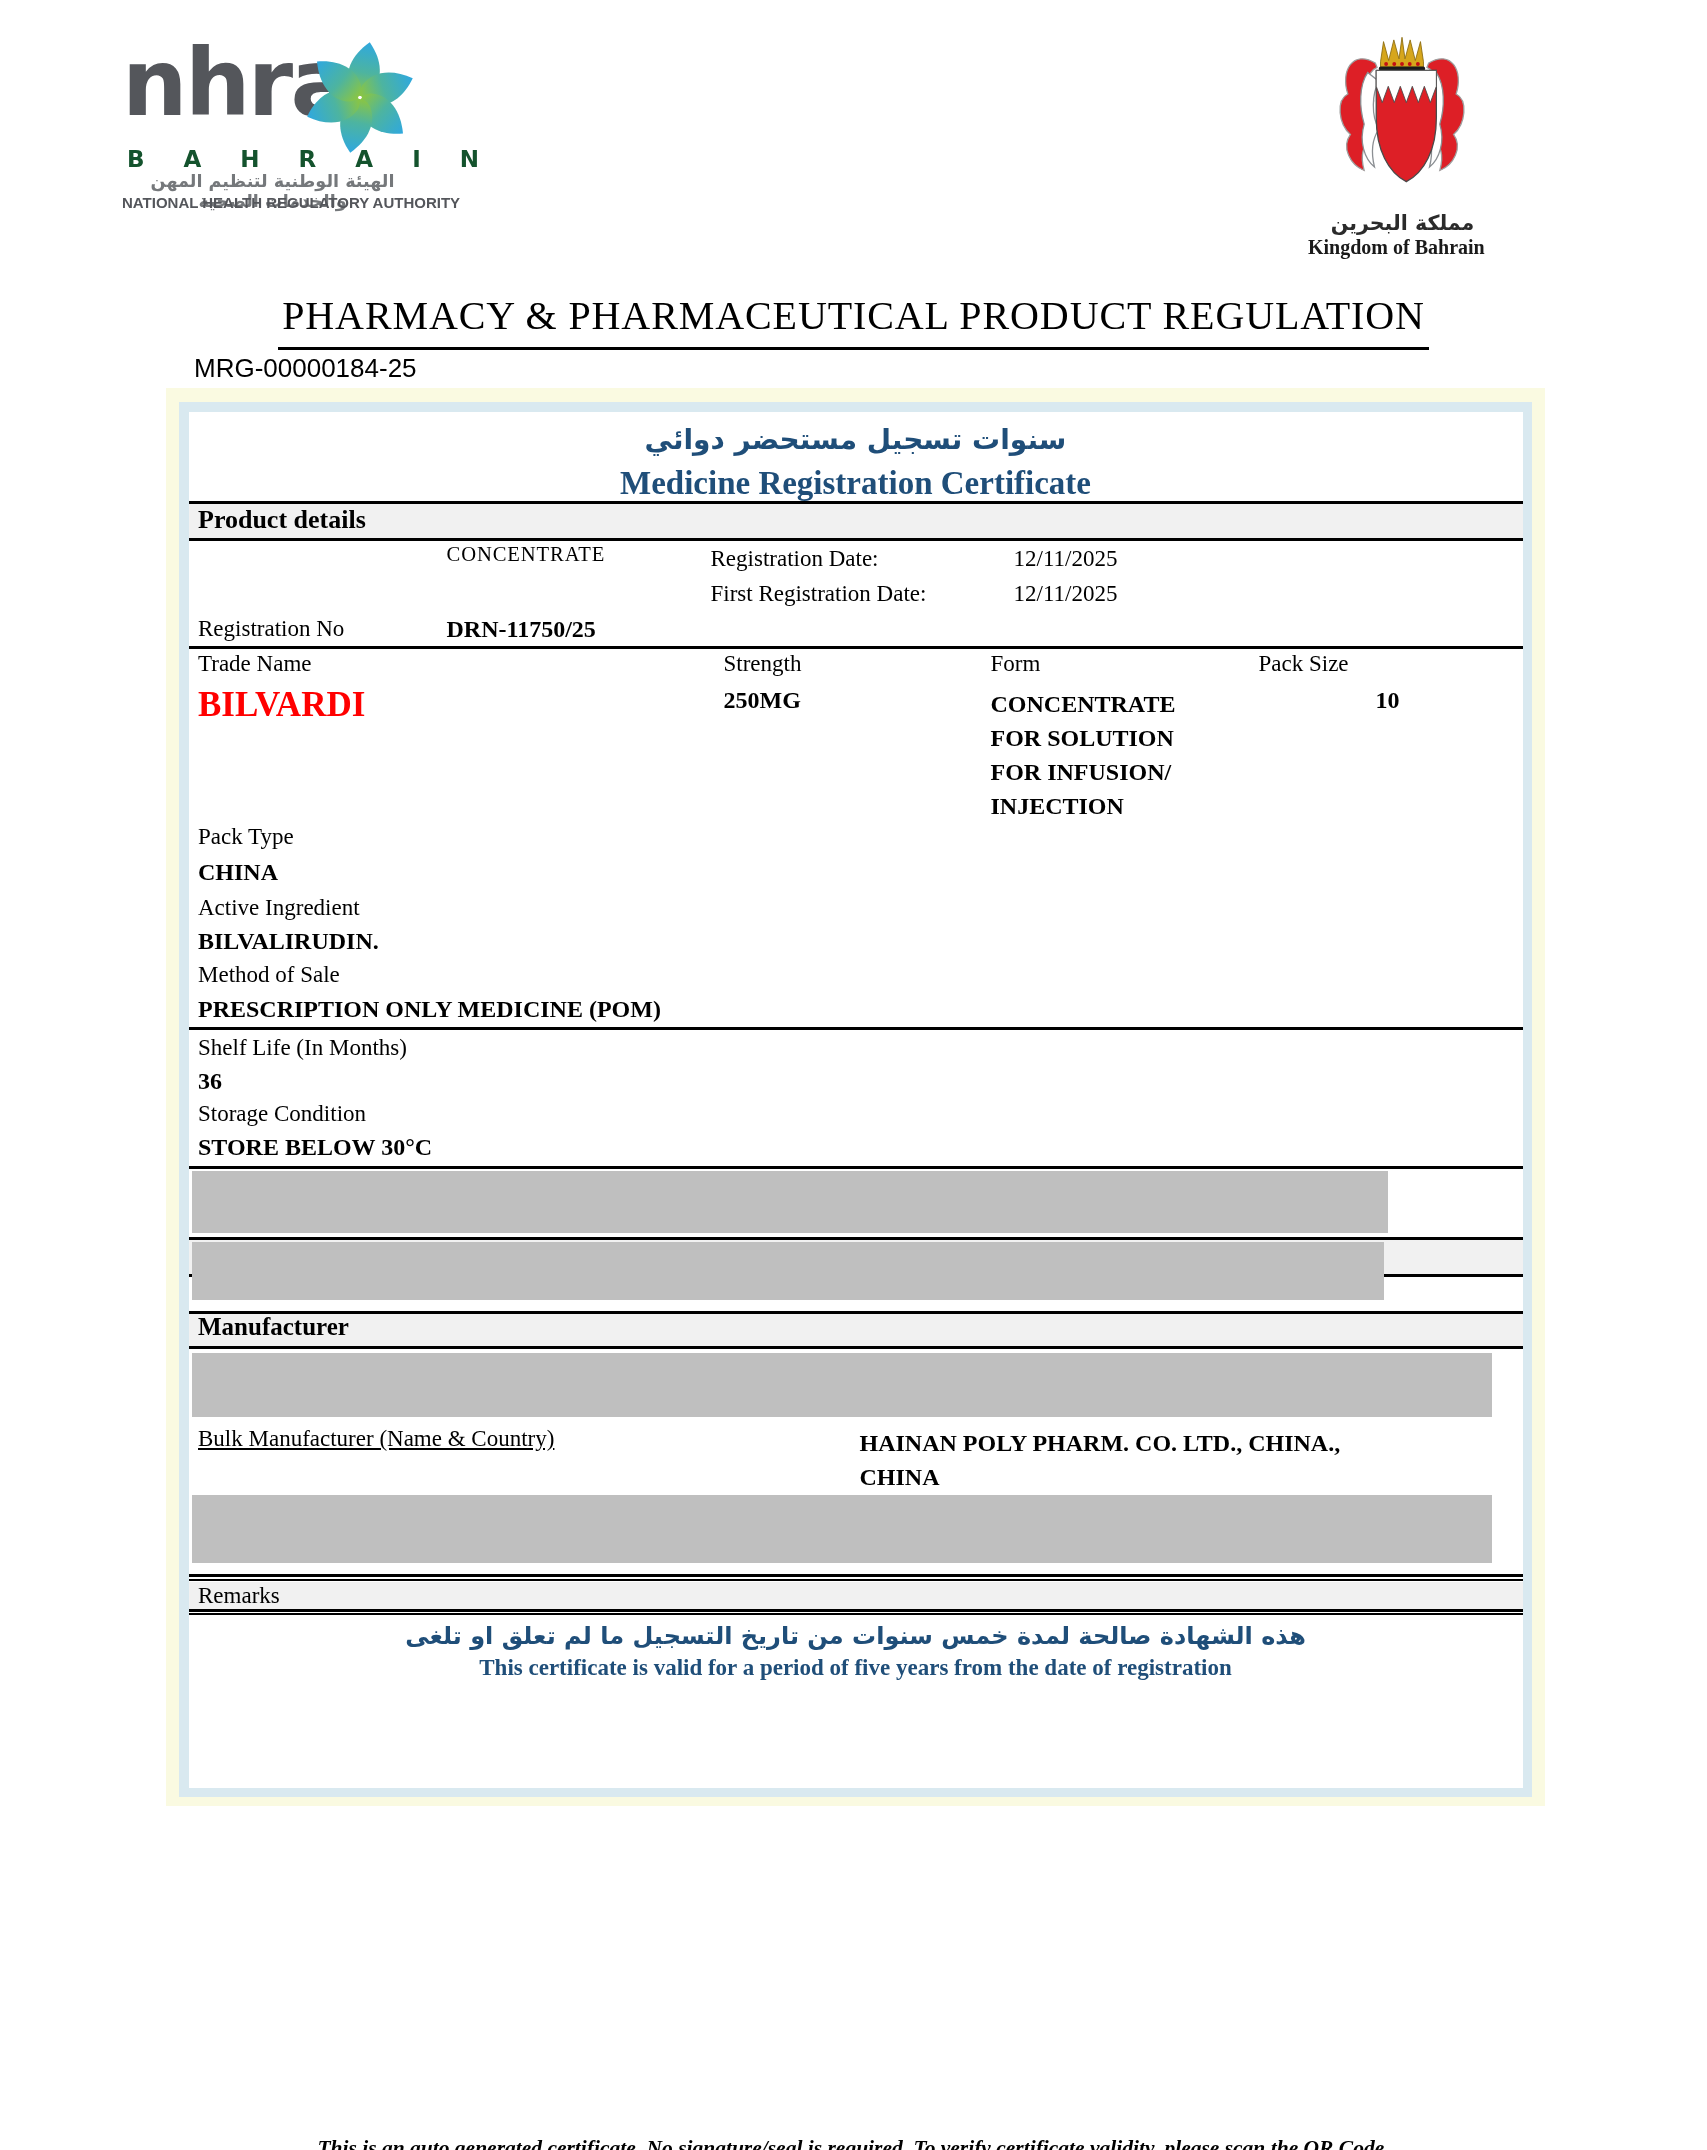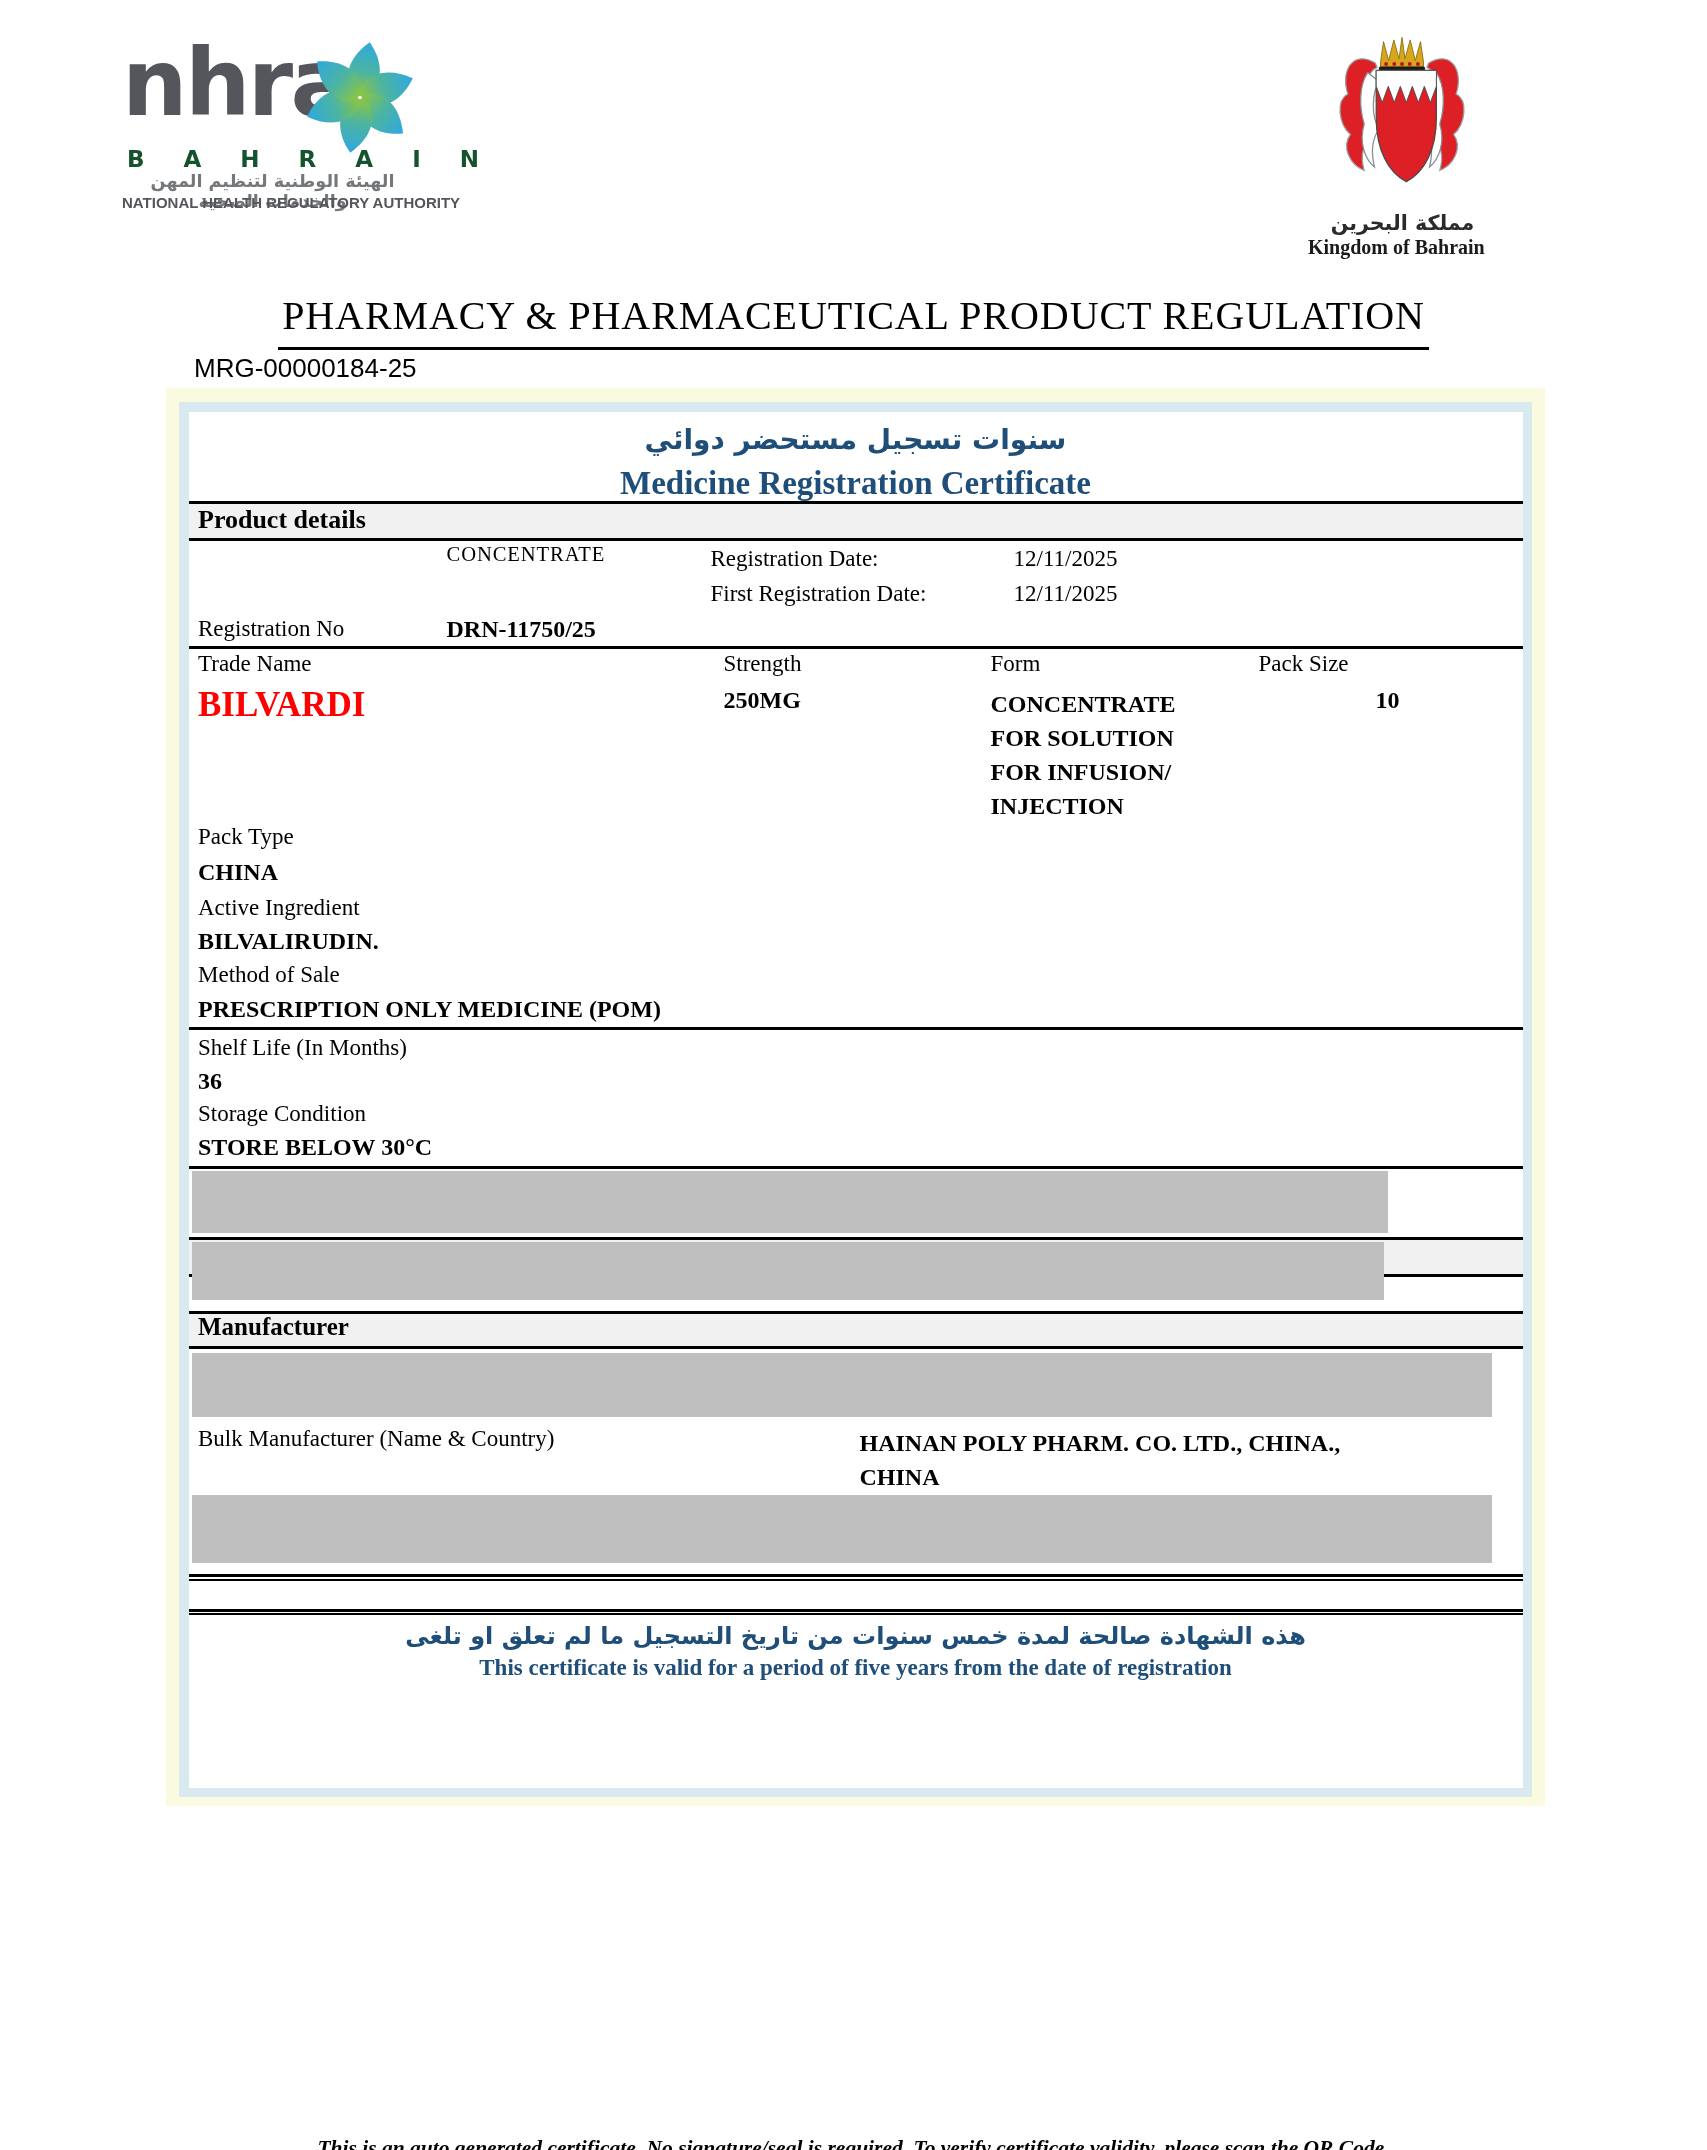--- a/index.html
+++ b/index.html
@@ -154,28 +154,29 @@
         <div class="ci grow" style="top:828px;height:34px;"></div>
         <div class="ci hline" style="top:862px;height:2.6px;z-index:1;"></div>
         <div class="ci bar" style="left:3.4px;top:830px;width:1192px;height:58px;z-index:2;"></div>
         <div class="ci hline" style="top:899px;height:2.6px;"></div>
 
         <div class="ci secbar" style="top:902px;height:32px;line-height:26px;border-top:none;border-bottom:none;font-size:25px;">Manufacturer</div>
         <div class="ci hline" style="top:934px;height:2.6px;"></div>
 
         <div class="ci bar" style="left:3.4px;top:941px;width:1300px;height:64px;"></div>
 
-        <span class="ci lbl" style="left:9.5px;top:1014px;">Bulk Manufacturer (Name &amp; Country)</span>
+        <span class="ci lbl" style="left:9.5px;top:1014px;text-decoration:underline;">Bulk Manufacturer (Name &amp; Country)</span>
         <span class="ci val pre" style="left:671px;top:1014px;width:654px;line-height:34px;">HAINAN POLY PHARM. CO. LTD., CHINA.,
 CHINA</span>
 
         <div class="ci bar" style="left:3.4px;top:1083px;width:1300px;height:68px;"></div>
 
         <div class="ci hline" style="top:1162px;height:2.6px;"></div>
         <div class="ci hline" style="top:1167px;height:2.2px;"></div>
+        <div class="ci grow" style="top:1170px;height:27.5px;font-size:23px;line-height:27px;padding-left:9.5px;box-sizing:border-box;">Remarks</div>
         <div class="ci hline" style="top:1197px;height:2.6px;"></div>
         <div class="ci hline" style="top:1201px;height:2.2px;"></div>
 
         <div class="ci blue-ar" style="top:1210px;">هذه الشهادة صالحة لمدة خمس سنوات من تاريخ التسجيل ما لم تعلق او تلغى</div>
         <div class="ci blue-en" style="top:1243px;">This certificate is valid for a period of five years from the date of registration</div>
 
       </div>
     </div>
   </div>
 

